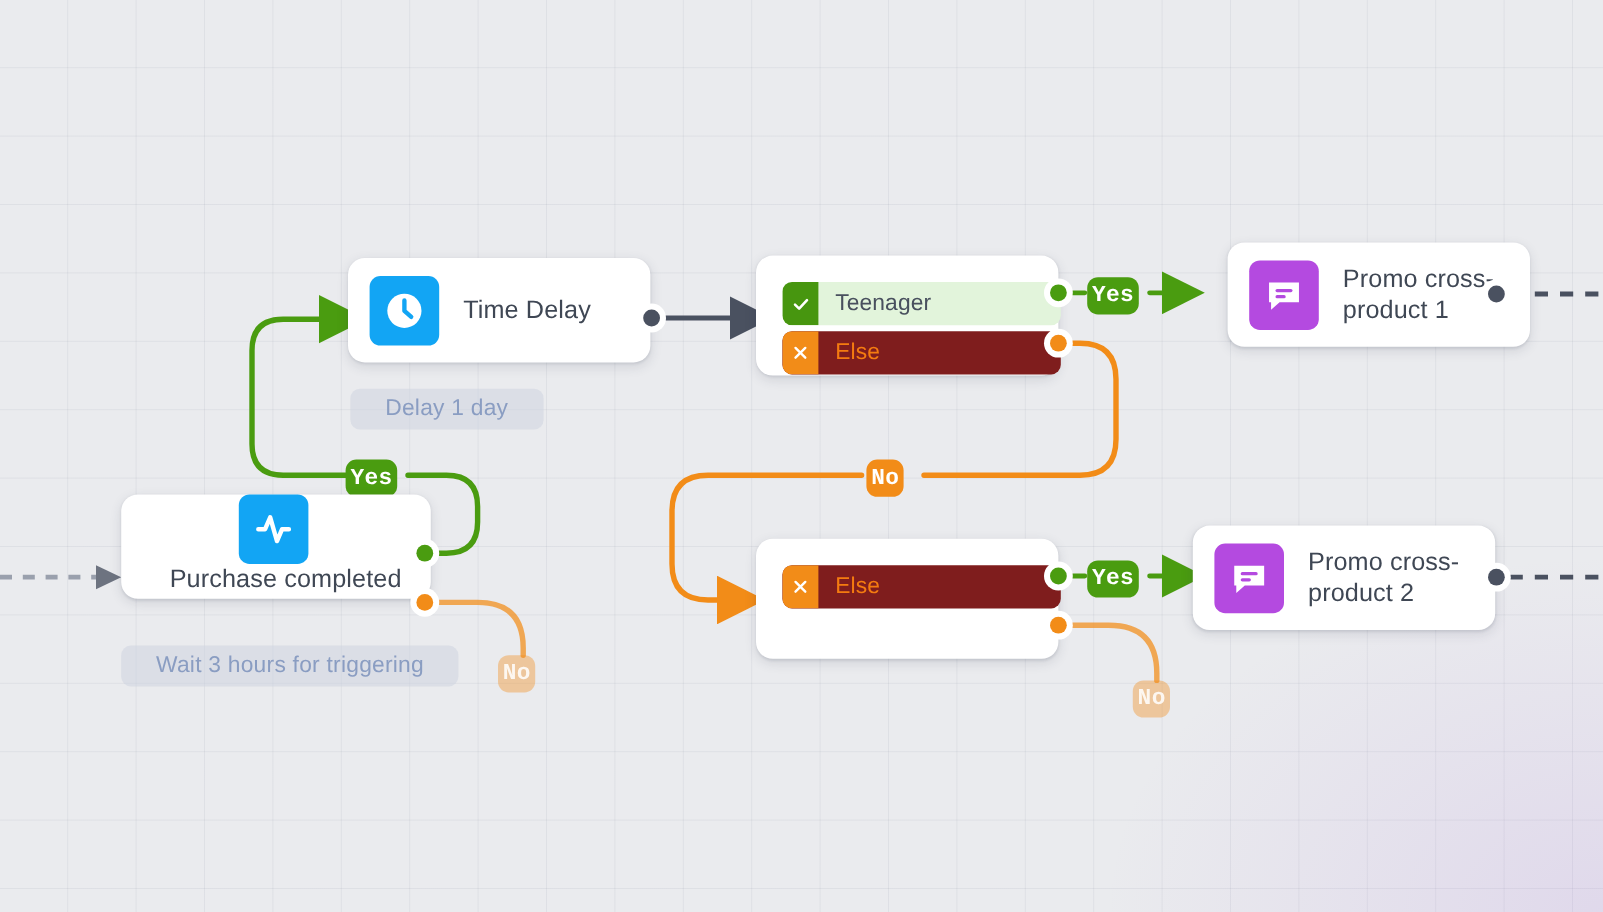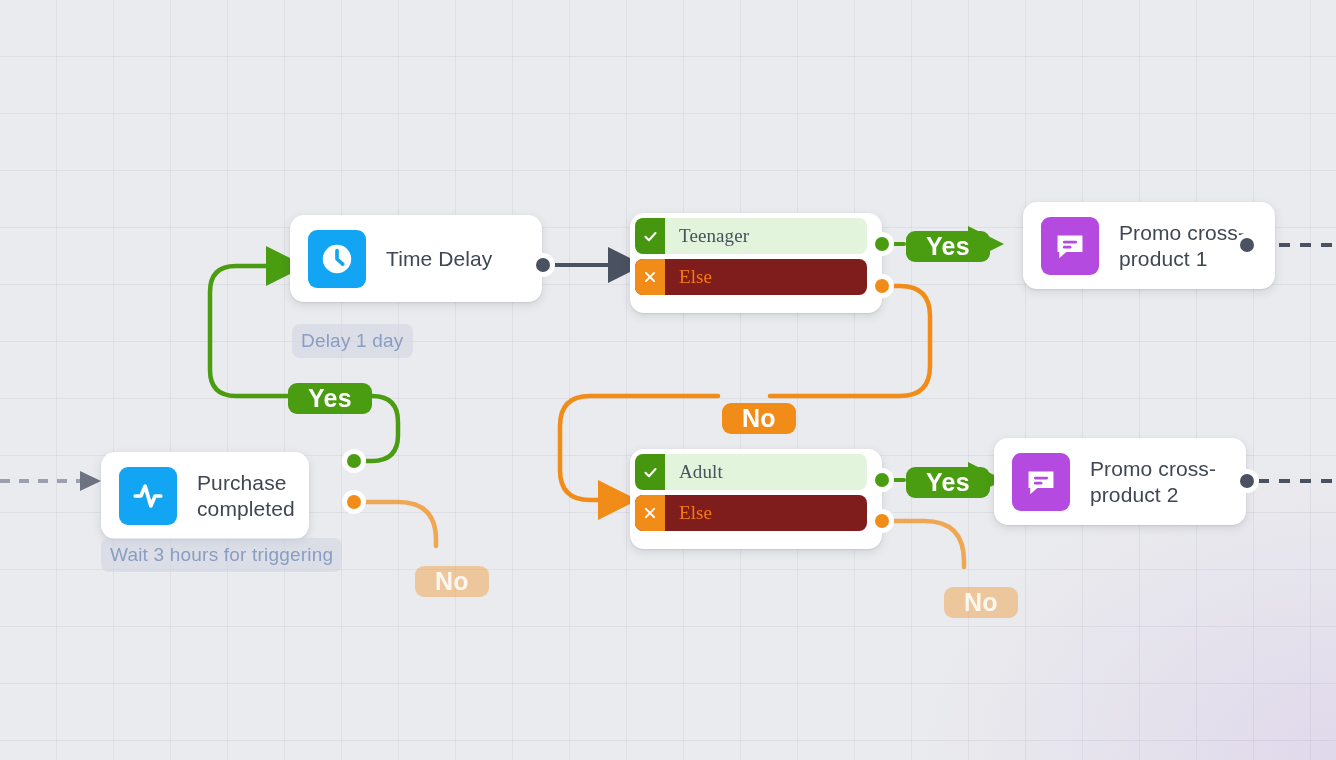--- a/index.html
+++ b/index.html
@@ -36,21 +36,21 @@
     display:flex;align-items:center;justify-content:center;
   }
   .nicon.blue{background:#12a5f4;}
   .nicon.purple{background:#b44ae0;}
   .nlabel{
     margin-left:20px;font-size:21px;line-height:26px;color:#3f4754;
     letter-spacing:.1px;
   }
 
   
-  .cond-node{padding:5px;font-family:Liberation Serif, serif;}
+  .cond-node{padding:22px;}
   .crow{
     display:flex;align-items:stretch;height:36px;border-radius:8px;
     overflow:hidden;width:232px;
   }
   .crow + .crow{margin-top:5px;}
   .crow.yes{background:#e2f4db;}
   .crow.no{background:#7f1d1d;}
   .cbadge{
     width:30px;flex:0 0 30px;display:flex;align-items:center;justify-content:center;
   }
@@ -68,31 +68,31 @@
     position:absolute;width:14px;height:14px;border-radius:50%;
     box-shadow:0 0 0 5px #fff;
   }
   .port.green{background:#4a9c10;}
   .port.orange{background:#f28c18;}
   .port.dark{background:#4a5160;}
 
   
   .caption{
     position:absolute;background:rgba(205,212,224,0.55);border-radius:8px;
-    color:#8a9dc2;font-size:19px;padding:6px 9px;white-space:nowrap;
+    color:#8a9dc2;font-size:19px;padding:6px 29px;white-space:nowrap;
     letter-spacing:.2px;
   }
 
   
   .ebadge{
-    position:absolute;border-radius:9px;color:#fff;font-size:25px;
-    font-weight:bold;padding:5px 20px;line-height:21px;letter-spacing:.3px;
+    position:absolute;border-radius:9px;color:#fff;font-size:19px;
+    font-weight:bold;padding:5px 4px;line-height:21px;letter-spacing:.3px;font-family:Liberation Mono, monospace;
   }
   .ebadge.yes{background:#4a9c10;}
-  .ebadge.no{background:#f28c18;margin-top:20px;}
+  .ebadge.no{background:#f28c18;}
   .ebadge.faded{background:rgba(242,140,24,0.38);color:rgba(255,255,255,0.85);}
 </style>
 </head>
 <body>
 
 <div id="canvas">
 
   <div id="tint"></div>
 
   <svg id="edges" viewBox="0 0 1336 760">
@@ -160,21 +160,21 @@
     </g>
   </svg>
 
   <div class="ebadge yes" style="left:288px;top:383px;">Yes</div>
   <div class="ebadge no faded" style="left:415px;top:546px;">No</div>
   <div class="ebadge yes" style="left:906px;top:231px;">Yes</div>
   <div class="ebadge no" style="left:722px;top:383px;">No</div>
   <div class="ebadge yes" style="left:906px;top:467px;">Yes</div>
   <div class="ebadge no faded" style="left:944px;top:567px;">No</div>
 
-  <div class="node simple-node" style="left:101px;top:452px;width:208px;height:87px;">
+  <div class="node simple-node" style="left:101px;top:412px;width:258px;height:87px;flex-direction:column;">
     <div class="nicon blue">
       <svg width="34" height="34" viewBox="0 0 24 24" fill="none" stroke="#ffffff" stroke-width="2.6" stroke-linecap="round" stroke-linejoin="round">
         <path d="M3 12 H7 L10 5 L14 19 L17 12 H21"></path>
       </svg>
     </div>
     <div class="nlabel">Purchase completed</div>
   </div>
   <div class="port green" style="left:347px;top:454px;"></div>
   <div class="port orange" style="left:347px;top:495px;"></div>
   <div class="caption" style="left:101px;top:538px;">Wait 3 hours for triggering</div>
@@ -206,28 +206,20 @@
           <path d="M5 5 L19 19 M19 5 L5 19"></path>
         </svg>
       </div>
       <div class="ctext">Else</div>
     </div>
   </div>
   <div class="port green" style="left:875px;top:237px;"></div>
   <div class="port orange" style="left:875px;top:279px;"></div>
 
   <div class="node cond-node" style="left:630px;top:449px;width:252px;height:100px;">
-    <div class="crow yes">
-      <div class="cbadge g">
-        <svg width="15" height="15" viewBox="0 0 24 24" fill="none" stroke="#fff" stroke-width="3.4" stroke-linecap="round" stroke-linejoin="round">
-          <path d="M4 12.5 L9.5 18 L20 6.5"></path>
-        </svg>
-      </div>
-      <div class="ctext">Adult</div>
-    </div>
     <div class="crow no">
       <div class="cbadge o">
         <svg width="14" height="14" viewBox="0 0 24 24" fill="none" stroke="#fff" stroke-width="3.4" stroke-linecap="round">
           <path d="M5 5 L19 19 M19 5 L5 19"></path>
         </svg>
       </div>
       <div class="ctext">Else</div>
     </div>
   </div>
   <div class="port green" style="left:875px;top:473px;"></div>

